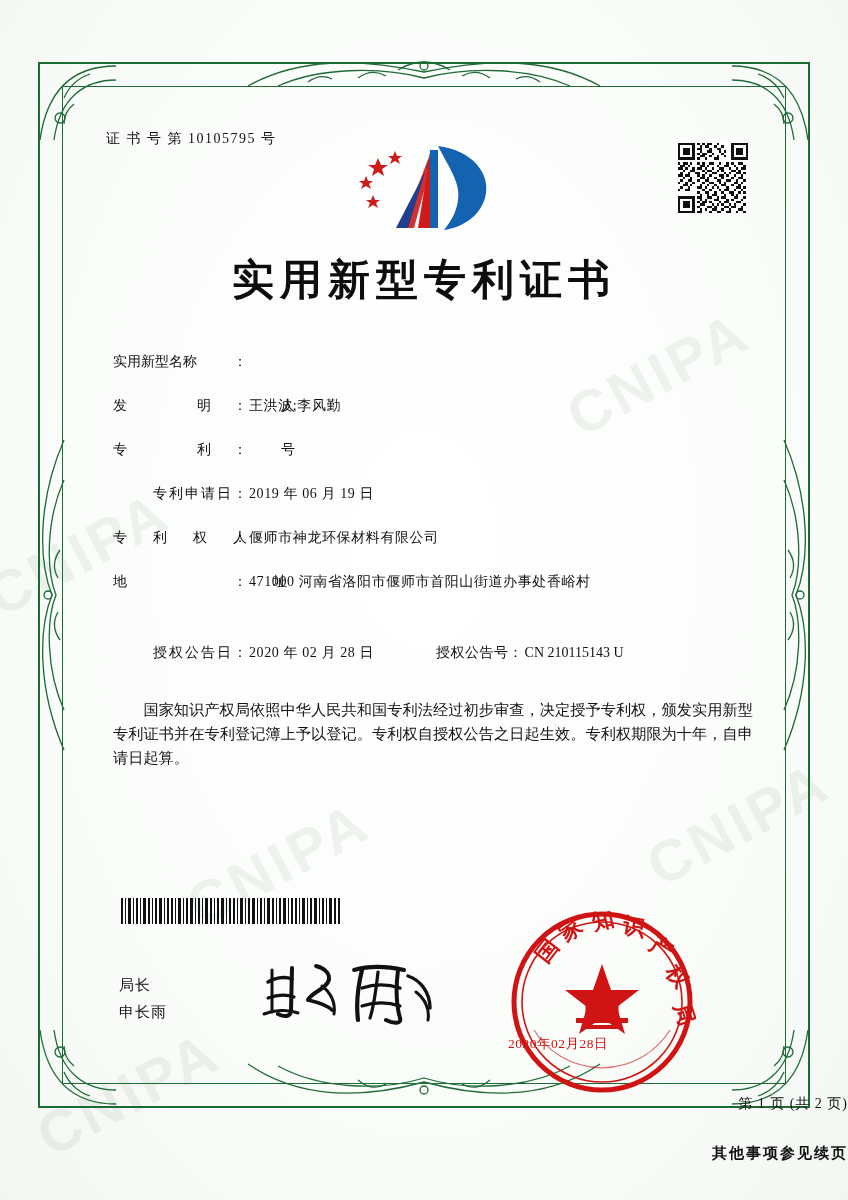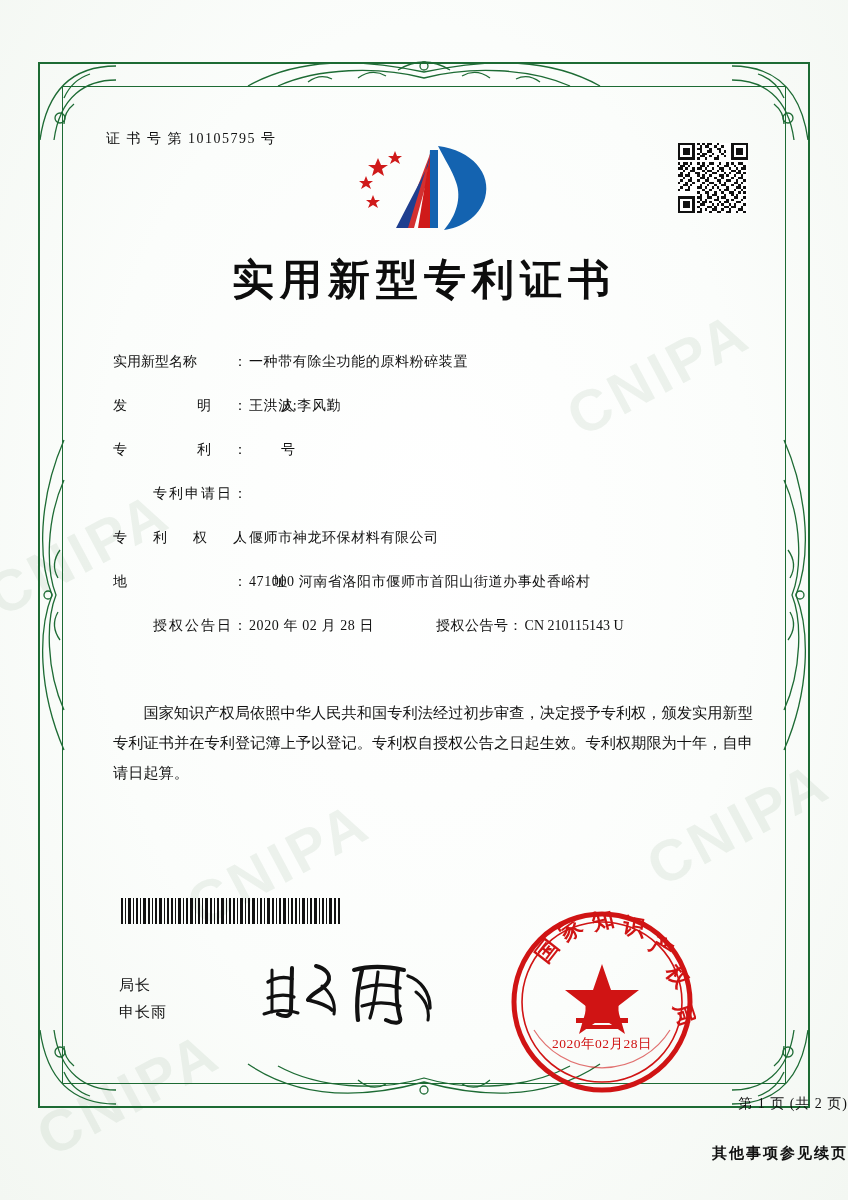--- a/index.html
+++ b/index.html
@@ -125,30 +125,31 @@
   .fsep { flex: 0 0 auto; padding-right: 2px; }
   .fval {
     flex: 1 1 auto;
     letter-spacing: 0.6px;
   }
   .frow.inline-two .fval { flex: 0 0 auto; }
   .second-label {
     margin-left: 62px;
     white-space: nowrap;
     letter-spacing: 0.5px;
+    margin-top: 27px;
   }
 
   
   #paragraphs {
     position: absolute;
     left: 113px;
     top: 698px;
     width: 640px;
     font-size: 15.2px;
-    line-height: 30px;
+    line-height: 24px;
     color: #111;
     text-align: justify;
   }
   #paragraphs p {
     margin: 0 0 2px 0;
     text-indent: 2em;
   }
 
   
   #barcode {
@@ -183,21 +184,21 @@
     left: 508px;
     top: 908px;
     width: 188px;
     height: 188px;
   }
   #seal-date {
     position: absolute;
     left: 508px;
     top: 1035px;
     width: 188px;
-    text-align: center;
+    text-align: left;
     color: #d01414;
     font-size: 13.5px;
     font-family: "Liberation Serif", serif;
     letter-spacing: 0.5px;
   }
 
   
   #page-num {
     position: absolute;
     left: 0; right: 0;
@@ -538,34 +539,34 @@
       <polygon points="21,55 23,60 28,60 24,63 26,68 21,65 16,68 18,63 14,60 19,60"></polygon>
     </g>
   </svg>
 
   <div id="title">实用新型专利证书</div>
 
   <div id="fields">
     <div class="frow">
       <span class="flabel">实用新型名称</span>
       <span class="fsep">：</span>
-      <span class="fval">一种带有除尘功能的原料粉碎装置</span>
     </div>
     <div class="frow">
       <span class="flabel sp14">发　　明　　人</span>
       <span class="fsep">：</span>
       <span class="fval">王洪波;李风勤</span>
     </div>
     <div class="frow">
       <span class="flabel sp14">专　　利　　号</span>
       <span class="fsep">：</span>
     </div>
     <div class="frow">
       <span class="flabel sp2">专利申请日</span>
       <span class="fsep">：</span>
+      <span class="fval">2019 年 06 月 19 日</span>
     </div>
     <div class="frow">
       <span class="flabel sp6">专　利　权　人</span>
       <span class="fsep">：</span>
       <span class="fval">偃师市神龙环保材料有限公司</span>
     </div>
     <div class="frow">
       <span class="flabel sp18">地　　　　址</span>
       <span class="fsep">：</span>
       <span class="fval">471000 河南省洛阳市偃师市首阳山街道办事处香峪村</span>

